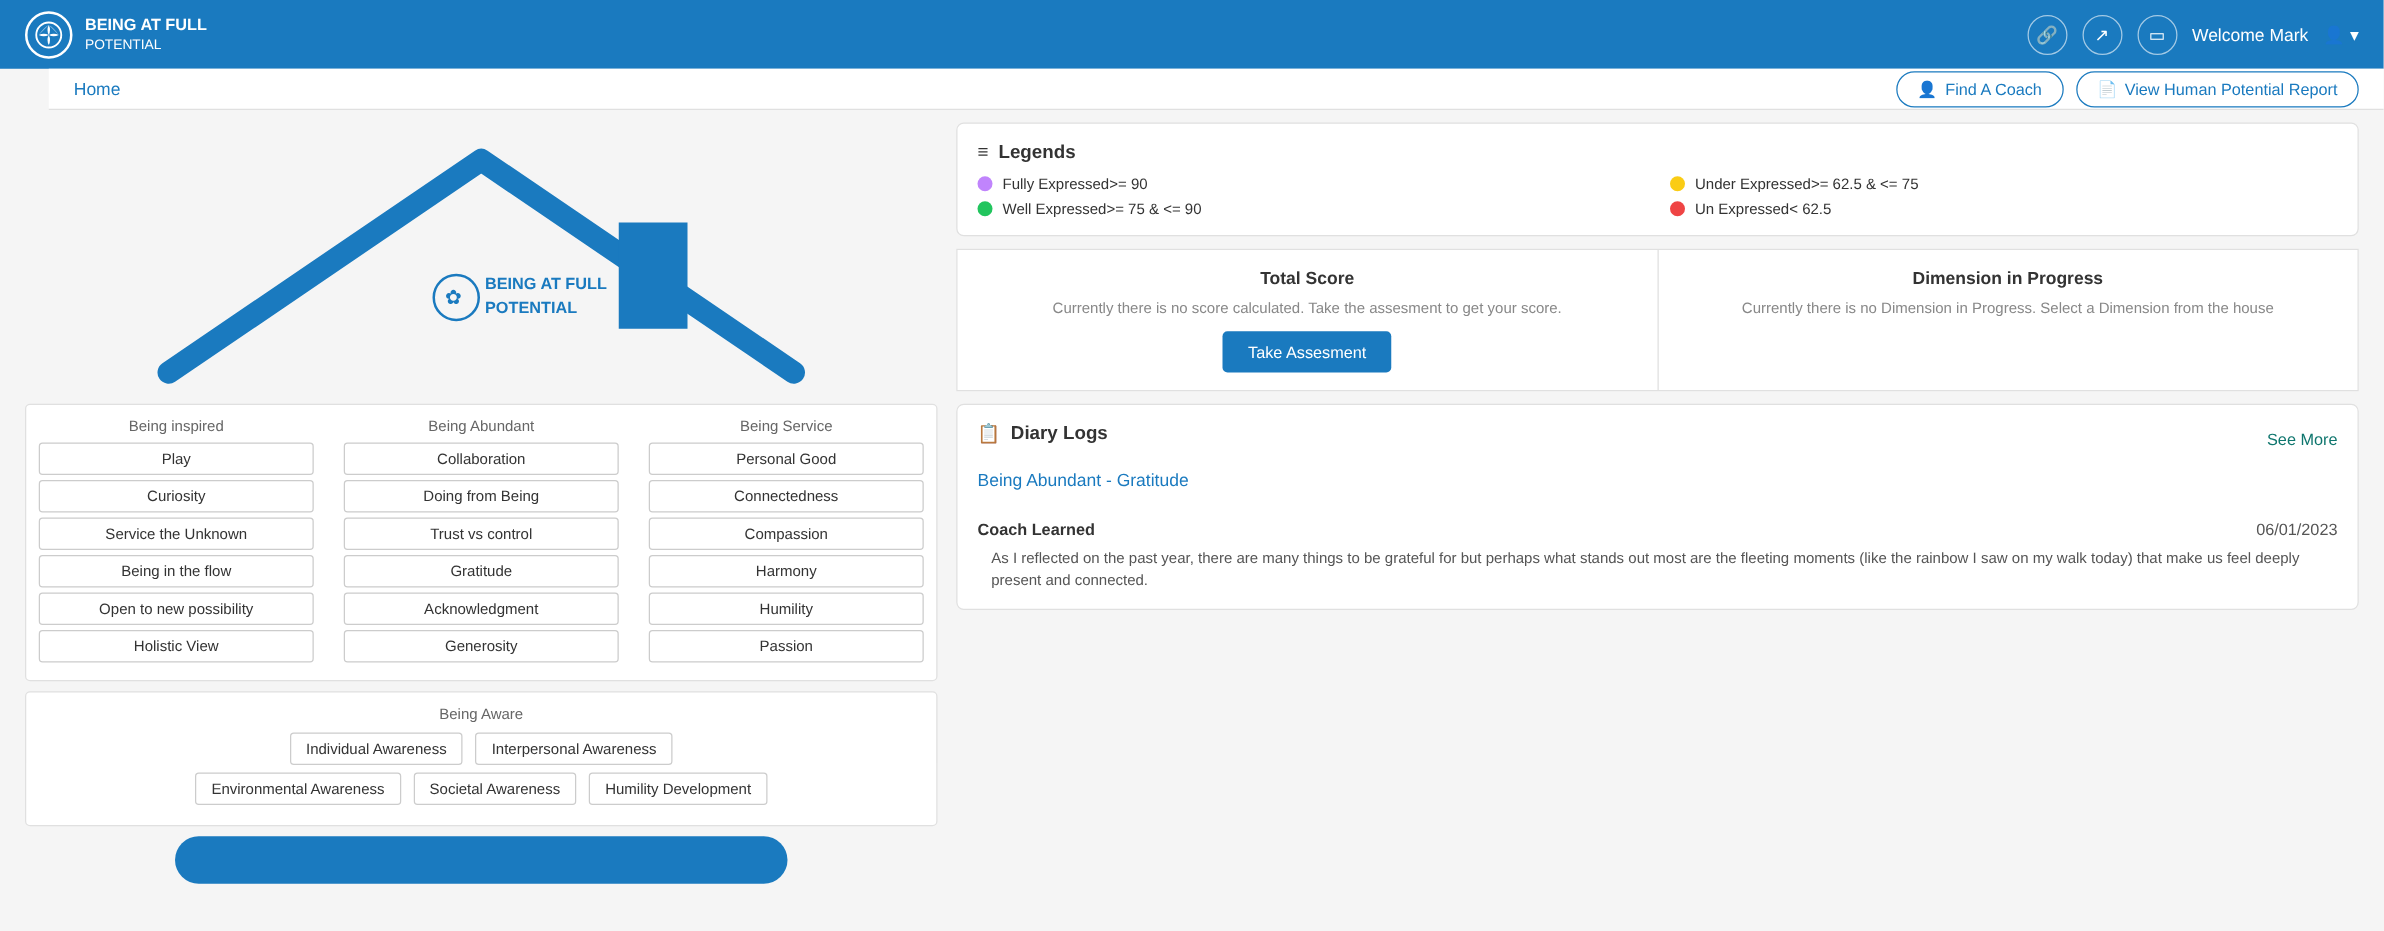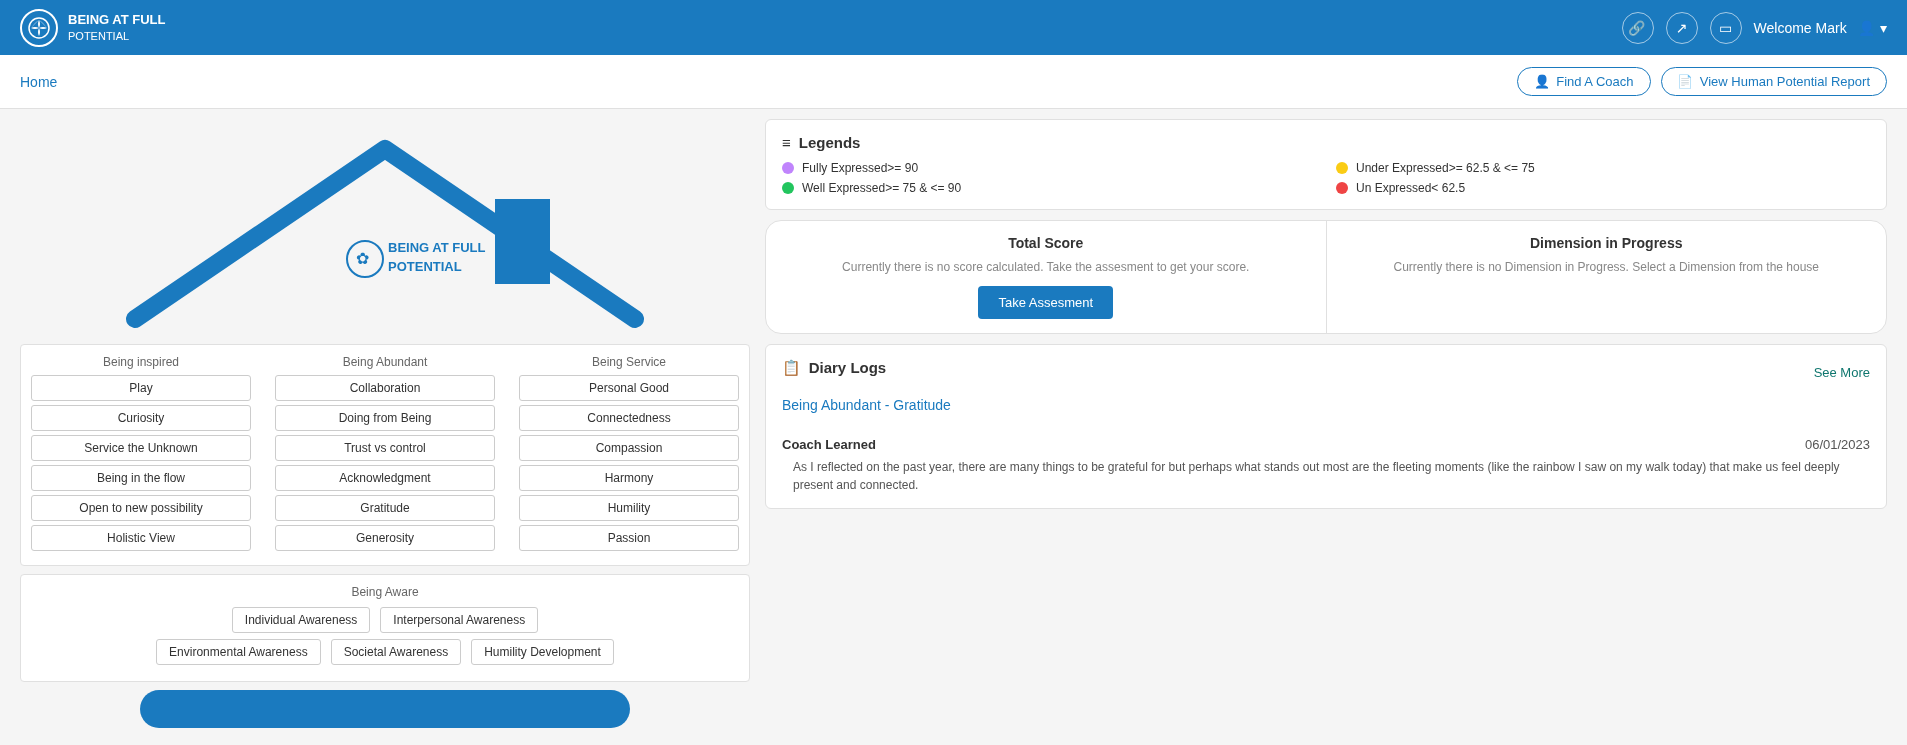--- a/index.html
+++ b/index.html
@@ -64,22 +64,23 @@
       font-size: 14px;
     }
 
     
     .sub-header {
       background: white;
       display: flex;
       align-items: center;
       justify-content: space-between;
       padding: 0 20px;
-      height: 54px;
+      height: 33px;
       border-bottom: 1px solid #e0e0e0;
+      margin-left: 39px;
     }
     .home-link {
       color: #1a7abf;
       text-decoration: none;
       font-size: 14px;
     }
     .sub-header-btns {
       display: flex;
       gap: 10px;
     }
@@ -377,22 +378,22 @@
         <div class="being-item">Being in the flow</div>
         <div class="being-item">Open to new possibility</div>
         <div class="being-item">Holistic View</div>
       </div>
 
       <div class="being-column">
         <div class="being-column-title">Being Abundant</div>
         <div class="being-item">Collaboration</div>
         <div class="being-item">Doing from Being</div>
         <div class="being-item">Trust vs control</div>
+        <div class="being-item">Gratitude</div>
         <div class="being-item">Acknowledgment</div>
-        <div class="being-item">Gratitude</div>
         <div class="being-item">Generosity</div>
       </div>
 
       <div class="being-column">
         <div class="being-column-title">Being Service</div>
         <div class="being-item">Personal Good</div>
         <div class="being-item">Connectedness</div>
         <div class="being-item">Compassion</div>
         <div class="being-item">Harmony</div>
         <div class="being-item">Humility</div>
@@ -439,21 +440,21 @@
           <div class="legend-dot" style="background:#22c55e;"></div>
           <span>Well Expressed&gt;= 75 &amp; &lt;= 90</span>
         </div>
         <div class="legend-item">
           <div class="legend-dot" style="background:#ef4444;"></div>
           <span>Un Expressed&lt; 62.5</span>
         </div>
       </div>
     </div>
 
-    <div style="display:flex; background:white; border:1px solid #e0e0e0; border-radius:16px;">
+    <div style="display:flex; background:white; border:1px solid #e0e0e0; border-radius:0;">
       <div style="flex:1; padding:14px 16px; border-right:1px solid #e0e0e0;">
         <div class="score-col-title">Total Score</div>
         <div class="score-col-desc">Currently there is no score calculated. Take the assesment to get your score.</div>
         <button class="take-assessment-btn">Take Assesment</button>
       </div>
       <div style="flex:1; padding:14px 16px;">
         <div class="score-col-title">Dimension in Progress</div>
         <div class="score-col-desc">Currently there is no Dimension in Progress. Select a Dimension from the house</div>
       </div>
     </div>

